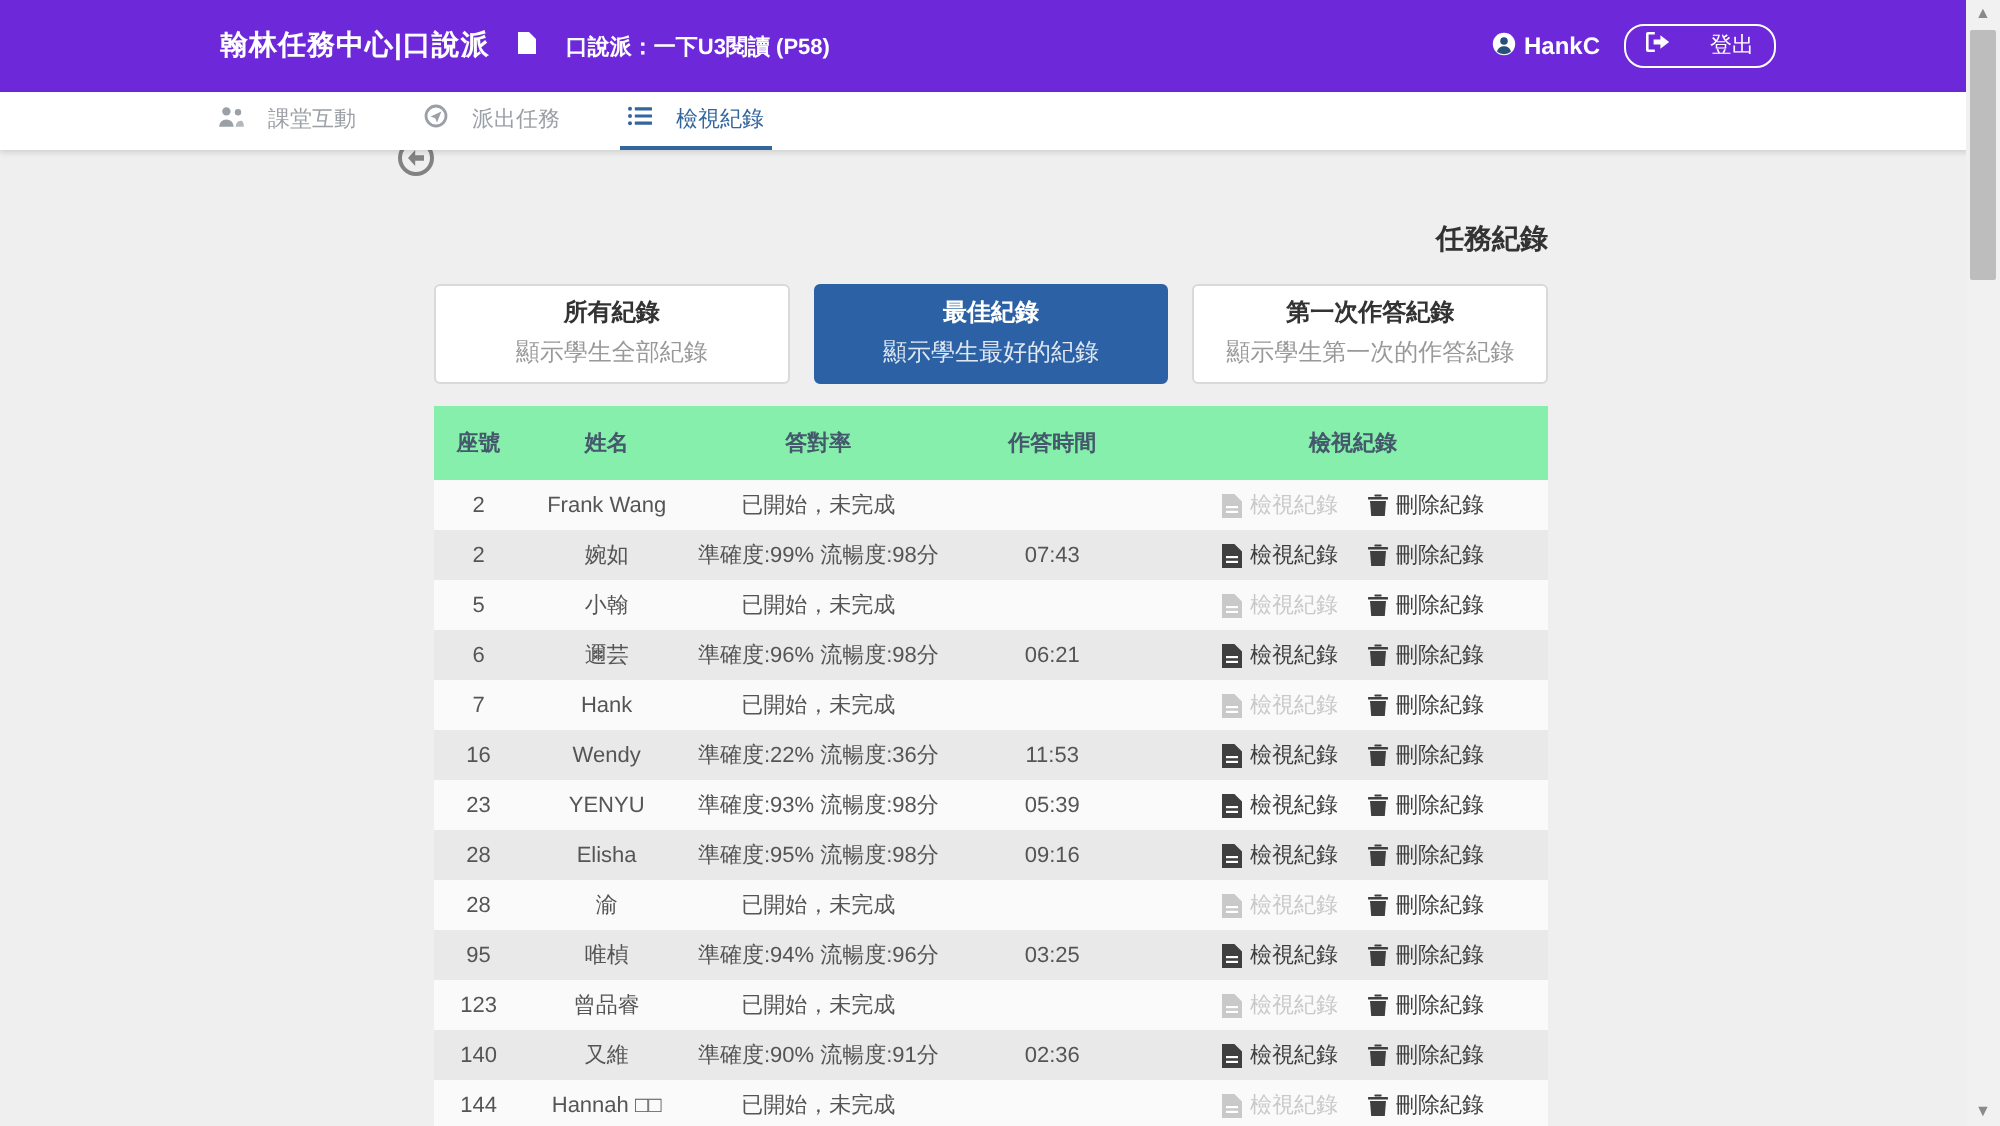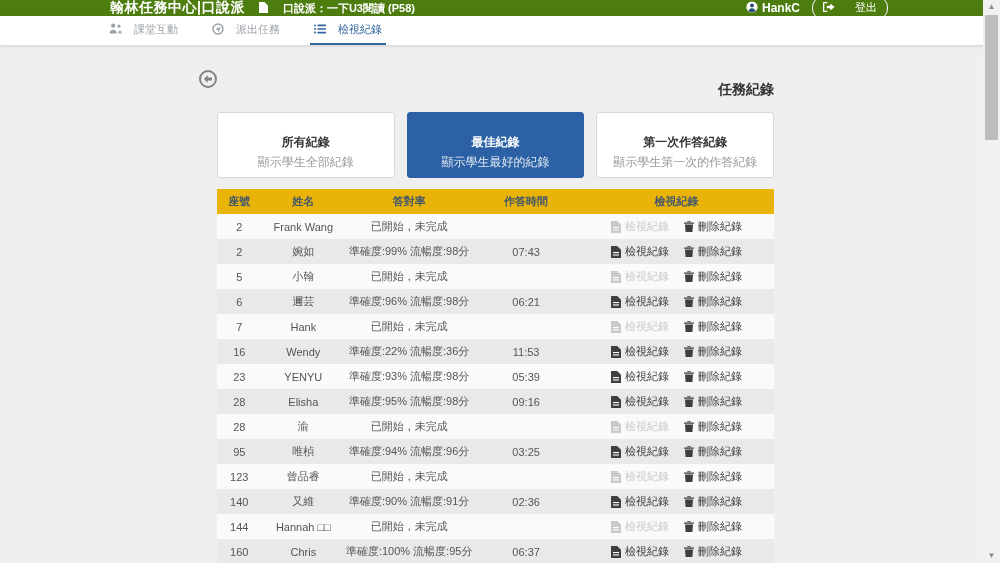--- a/index.html
+++ b/index.html
@@ -5,22 +5,22 @@
   * { box-sizing: border-box; margin: 0; padding: 0; }
   html, body { width: 1000px; height: 563px; overflow: hidden; }
   body {
     font-family: "Liberation Sans", "DejaVu Sans", sans-serif;
     background: #efeff0;
     position: relative;
   }
 
   
   .navbar {
-    height: 16px;
-    background: #4d7c0f;
+    height: 46px;
+    background: #6d28d9;
     color: #fff;
     display: flex;
     align-items: center;
   }
   .navbar-title { font-size: 14px; font-weight: bold; margin-left: 110px; letter-spacing: .5px; }
   .breadcrumb { display: flex; align-items: center; gap: 15px; margin-left: 14px; font-size: 11px; font-weight: bold; }
   .navbar-right { margin-left: auto; margin-right: 112px; display: flex; align-items: center; gap: 12px; }
   .user-chip { display: flex; align-items: center; gap: 4px; font-size: 12px; font-weight: bold; cursor: pointer; }
   .logout-btn {
     display: flex; align-items: center; gap: 20px;
@@ -62,32 +62,32 @@
     padding: 0;
   }
 
   
   .content { width: 557px; margin-left: 217px; }
   .page-title { margin-top: 36px; text-align: right; font-size: 14px; font-weight: bold; color: #333; }
 
   .filters { display: flex; gap: 12px; margin-top: 13px; }
   .filter-btn {
     flex: 1; background: #fff; border: 1px solid #d9d9d9; border-radius: 3px;
-    padding: 21px 0 6px; text-align: center; cursor: pointer; font-family: inherit;
+    padding: 5px 0 6px; text-align: center; cursor: pointer; font-family: inherit;
   }
   .filter-title { font-size: 12px; font-weight: bold; color: #333; }
   .filter-sub { font-size: 12px; color: #999; margin-top: 3px; }
   .filter-btn.active { background: #2c62a5; border-color: #2c62a5; }
   .filter-btn.active .filter-title { color: #fff; }
   .filter-btn.active .filter-sub { color: rgba(255,255,255,.85); }
 
   
   .records-table { width: 100%; border-collapse: collapse; margin-top: 11px; font-size: 11px; table-layout: fixed; }
   .records-table th {
-    background: #eab308; height: 25px; font-weight: bold; color: #44596b; text-align: center;
+    background: #86efac; height: 37px; font-weight: bold; color: #44596b; text-align: center;
   }
   .records-table td { height: 25px; text-align: center; color: #555; overflow: hidden; white-space: nowrap; }
   .records-table tbody tr:nth-child(odd)  td { background: #fafafa; }
   .records-table tbody tr:nth-child(even) td { background: #e9e9e9; }
   .col-seat { width: 8%; } .col-name { width: 15%; } .col-result { width: 23%; margin-top: 27px; }
   .col-time { width: 19%; } .col-actions { width: 35%; }
 
   .actions-wrap { display: flex; justify-content: center; align-items: center; gap: 15px; }
   .action { display: inline-flex; align-items: center; gap: 4px; color: #3f3f3f; cursor: pointer; }
   .action .ic { display: inline-flex; }

